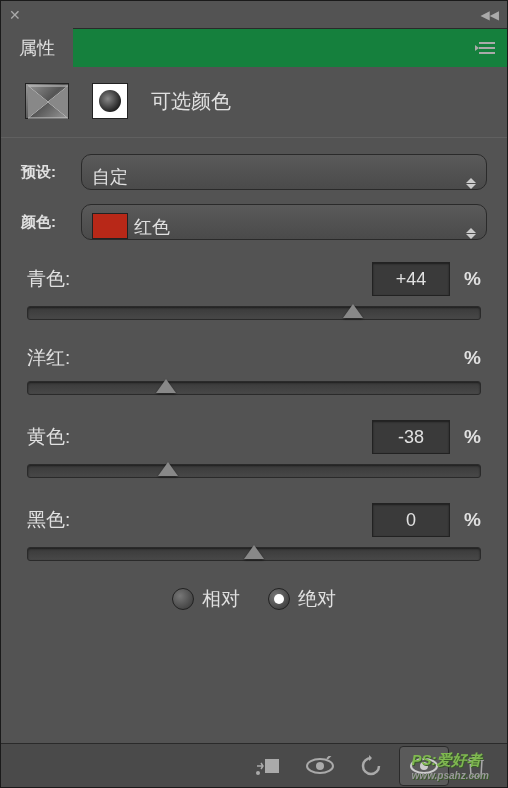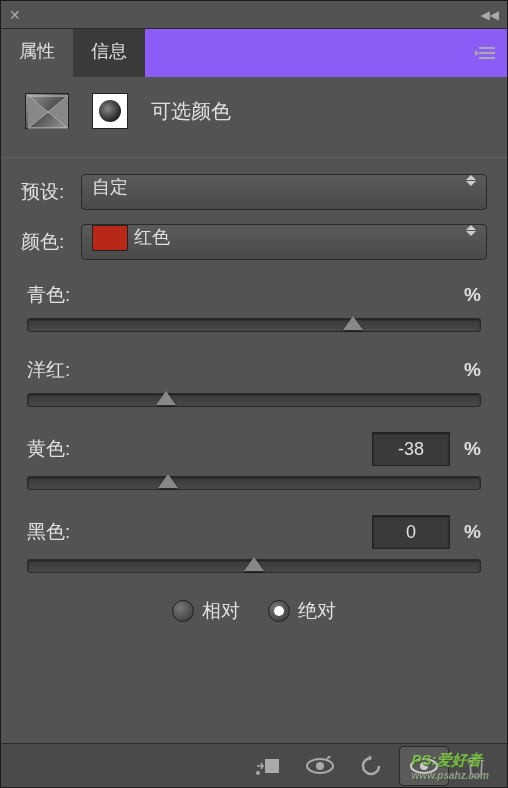--- a/index.html
+++ b/index.html
@@ -1,40 +1,40 @@
 <!DOCTYPE html>
 <html><head>
   <meta charset="utf-8">
   <style>
     * { margin: 0; padding: 0; box-sizing: border-box; font-family: "Microsoft YaHei", sans-serif; }
     body { width: 508px; height: 788px; background: #535353; position: relative; border: 1px solid #1a1a1a; }
     
     .titlebar { height: 28px; background: #535353; display: flex; align-items: center; justify-content: space-between; padding: 0 8px; border-bottom: 1px solid #2a2a2a; }
     .titlebar-left, .titlebar-right { display: flex; align-items: center; }
     
-    .tabs { display: flex; height: 48px; background: #8b5cf6; position: relative; }
+    .tabs { display: flex; height: 38px; background: #15803d; position: relative; align-items: center; }
     .tab { padding: 10px 18px; font-size: 18px; color: #e0e0e0; cursor: pointer; }
     .tab.active { background: #535353; }
     .tab-inactive { background: #3a3a3a; }
     .panel-menu { position: absolute; right: 8px; top: 50%; transform: translateY(-50%); }
     
     .panel-body { padding: 16px 20px; }
     
-    .adj-header { display: flex; align-items: center; gap: 23px; margin-bottom: 28px; padding-left: 4px; }
+    .adj-header { display: flex; align-items: center; gap: 23px; margin-bottom: 18px; padding-left: 4px; }
     .adj-icon1 { width: 44px; height: 36px; background: linear-gradient(135deg, #999 0%, #555 50%, #999 100%); border: 1px solid #222; }
     .adj-icon2 { width: 36px; height: 36px; background: #fff; border: 1px solid #222; display: flex; align-items: center; justify-content: center; }
     .adj-icon2-inner { width: 22px; height: 22px; border-radius: 50%; background: radial-gradient(circle at 40% 40%, #888 0%, #222 70%); }
     .adj-title { font-size: 20px; color: #e0e0e0; }
     
     .divider { height: 1px; background: #3a3a3a; margin: 0 -20px 16px -20px; border-bottom: 1px solid #606060; }
     
     .form-row { display: flex; align-items: center; margin-bottom: 14px; gap: 10px; }
-    .form-label { font-size: 19px; color: #e0e0e0; min-width: 50px; }
-    
-    .select { flex: 1; height: 36px; background: linear-gradient(to bottom, #5a5a5a, #4a4a4a); border: 1px solid #2a2a2a; border-radius: 4px; display: flex; align-items: flex-start; padding: 0 10px; font-size: 18px; color: #e0e0e0; position: relative; cursor: pointer; }
+    .form-label { font-size: 15px; color: #e0e0e0; min-width: 50px; font-weight: bold; }
+    
+    .select { flex: 1; height: 36px; background: linear-gradient(to bottom, #5a5a5a, #4a4a4a); border: 1px solid #2a2a2a; border-radius: 10px; display: flex; align-items: flex-end; padding: 0 10px; font-size: 18px; color: #e0e0e0; position: relative; cursor: pointer; }
     .select-arrows { position: absolute; right: 10px; display: flex; flex-direction: column; gap: 1px; }
     .arrow-up { width: 0; height: 0; border-left: 5px solid transparent; border-right: 5px solid transparent; border-bottom: 5px solid #ccc; }
     .arrow-down { width: 0; height: 0; border-left: 5px solid transparent; border-right: 5px solid transparent; border-top: 5px solid #ccc; }
     .color-swatch { width: 36px; height: 26px; background: #b82818; border: 1px solid #222; margin-right: 6px; }
     
     .sliders { padding: 8px 6px 0 6px; }
     .slider-group { margin-bottom: 25px; }
     .slider-header { display: flex; align-items: center; justify-content: space-between; margin-bottom: 10px; }
     .slider-label { font-size: 19px; color: #e0e0e0; }
     .slider-value-wrap { display: flex; align-items: center; gap: 14px; }
@@ -67,21 +67,20 @@
   <div class="titlebar-left">
     <span style="color:#aaa;font-size:14px;">✕</span>
   </div>
   <div class="titlebar-right">
     <span style="color:#aaa;font-size:12px;">◀◀</span>
   </div>
 </div>
 
 <div class="tabs">
   <div class="tab active">属性</div>
-  <div class="tab tab-inactive">信息</div>
   <div class="panel-menu">
     <svg width="24" height="16" viewBox="0 0 24 16">
         <path d="M4 3h16M4 8h16M4 13h16" stroke="#aaa" stroke-width="2"></path>
         <path d="M0 5 L0 11 L4 8 Z" fill="#aaa"></path>
       </svg>
   </div>
 </div>
 
 <div class="panel-body">
 
@@ -123,20 +122,21 @@
         </div>
     </div>
   </div>
 
   <div class="sliders">
 
     <div class="slider-group">
       <div class="slider-header">
         <span class="slider-label">青色:</span>
         <div class="slider-value-wrap">
+          <input class="slider-value" value="+44" style="">
           <span class="slider-pct">%</span>
         </div>
       </div>
       <div class="slider-track">
         <div class="slider-thumb" style="left:72%"></div>
       </div>
     </div>
 
     <div class="slider-group">
       <div class="slider-header">

